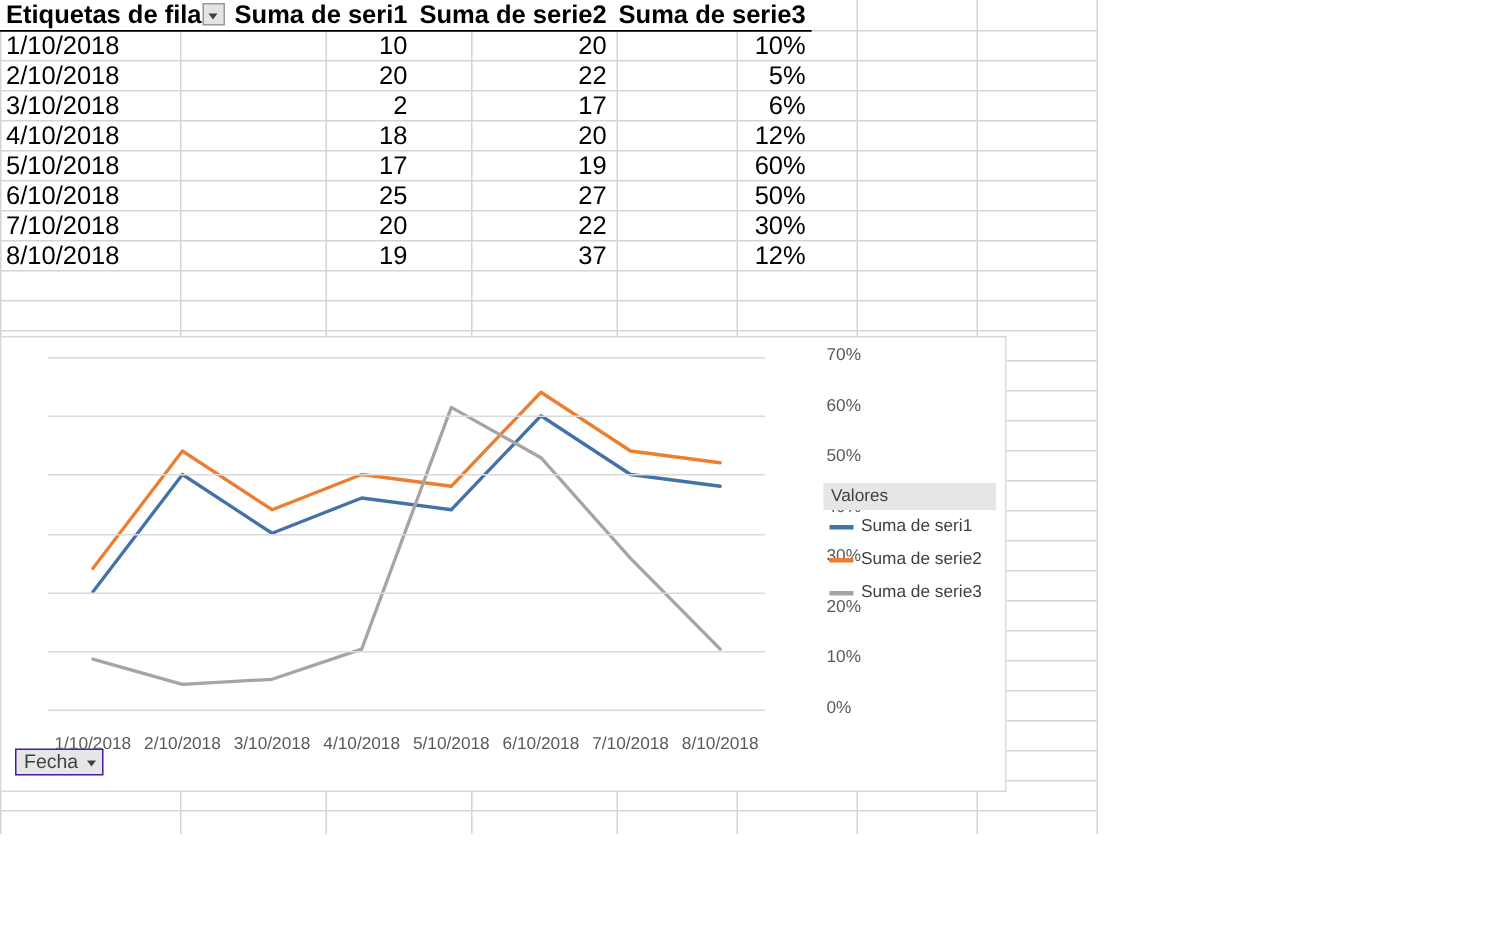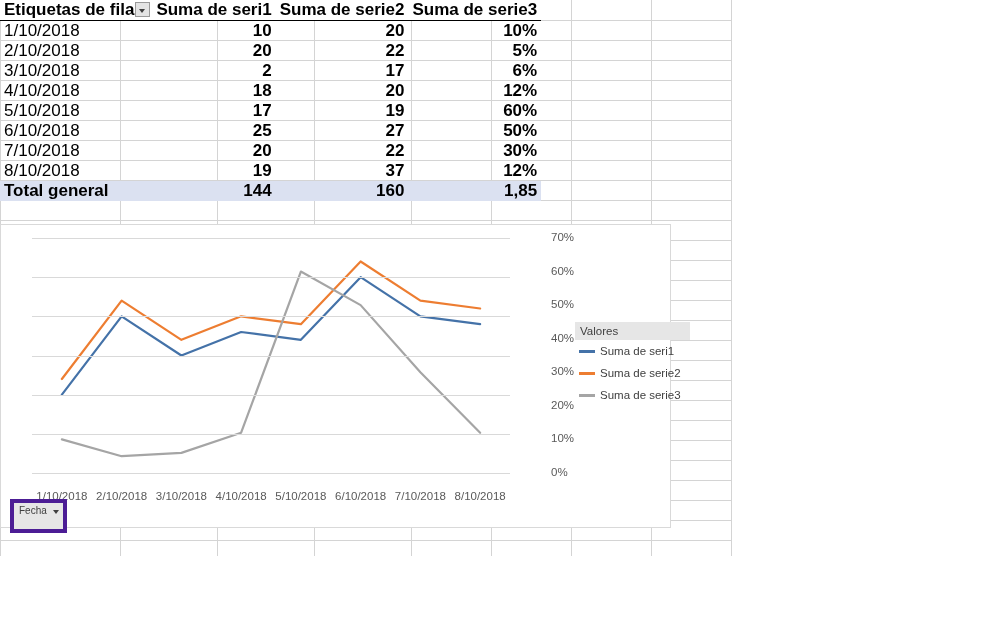--- a/index.html
+++ b/index.html
@@ -52,21 +52,21 @@
     height: 20px;
     padding: 0 4px;
     font-size: 17px;
     line-height: 20px;
     box-sizing: border-box;
     border: none;
     white-space: nowrap;
     overflow: hidden;
   }
   .col-label { width: 120px; text-align: left; }
-  .col-num   { width: 97px;  text-align: right; font-weight: bold; }
+  .col-num   { width: 97px;  text-align: right; }
 
   #pivot thead th {
     font-weight: bold;
     border-bottom: 1px solid #000000;
     background: #ffffff;
     vertical-align: middle;
   }
   .hdr-label-cell {
     position: relative;
     padding-right: 18px !important;
@@ -135,21 +135,21 @@
     font-size: 11.5px;
     color: #595959;
     text-align: center;
     transform: translateX(-50%);
     white-space: nowrap;
   }
 
   
   #legend {
     position: absolute;
-    left: 574px;
+    left: 548px;
     top: 97px;
     width: 115px;
   }
   #legend-title {
     background: #e6e6e6;
     font-size: 11.5px;
     color: #404040;
     padding: 3px 5px;
     box-sizing: border-box;
     height: 18px;
@@ -168,25 +168,25 @@
     height: 3px;
     margin-right: 5px;
     flex: 0 0 auto;
   }
 
   
   #field-btn {
     position: absolute;
     left: 9px;
     top: 274px;
-    height: 34px;
+    height: 18px;
     background: #e6e6e6;
-    border: 4px solid #4c1d95;
-    box-sizing: border-box;
-    font-size: 10px;
+    border: 1px solid #4c1d95;
+    box-sizing: border-box;
+    font-size: 13px;
     color: #404040;
     padding: 0 16px 0 5px;
     line-height: 16px;
     white-space: nowrap;
   }
   #field-btn::after {
     content: "";
     position: absolute;
     right: 4px;
     top: 7px;
@@ -291,26 +291,20 @@
       <td class="col-num">20</td>
       <td class="col-num">22</td>
       <td class="col-num">30%</td>
     </tr>
     <tr>
       <td class="col-label">8/10/2018</td>
       <td class="col-num">19</td>
       <td class="col-num">37</td>
       <td class="col-num">12%</td>
     </tr>
-    <tr class="total-row">
-      <td class="col-label">Total general</td>
-      <td class="col-num">144</td>
-      <td class="col-num">160</td>
-      <td class="col-num">1,85</td>
-    </tr>
   </tbody>
 </table>
 
 <div id="chart">
   <div id="plot">
     <svg id="chart-svg" width="478" height="235">
         <polyline points="29.875,156.66666666666669 89.625,78.33333333333334 149.375,117.5 209.125,94 268.875,101.83333333333334 328.625,39.16666666666666 388.375,78.33333333333334 448.125,86.16666666666669" fill="none" stroke="#4472a8" stroke-width="2.2" stroke-linejoin="round" stroke-linecap="round"></polyline>
         <polyline points="29.875,141 89.625,62.666666666666686 149.375,101.83333333333334 209.125,78.33333333333334 268.875,86.16666666666669 328.625,23.5 388.375,62.666666666666686 448.125,70.5" fill="none" stroke="#ed7d31" stroke-width="2.2" stroke-linejoin="round" stroke-linecap="round"></polyline>
         <polyline points="29.875,201.42857142857142 89.625,218.21428571428572 149.375,214.85714285714286 209.125,194.71428571428572 268.875,33.571428571428555 328.625,67.14285714285714 388.375,134.28571428571428 448.125,194.71428571428572" fill="none" stroke="#a5a5a5" stroke-width="2.2" stroke-linejoin="round" stroke-linecap="round"></polyline>
       </svg>

